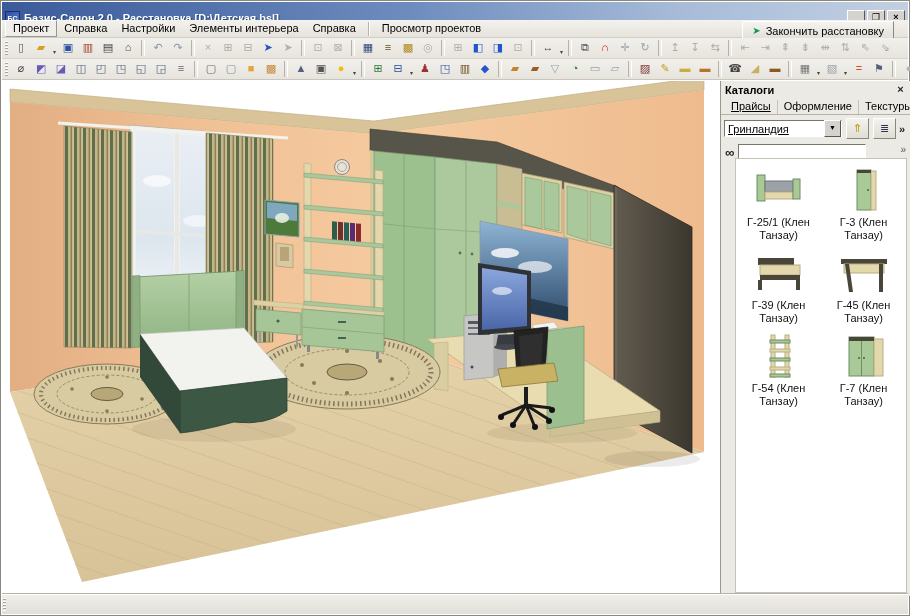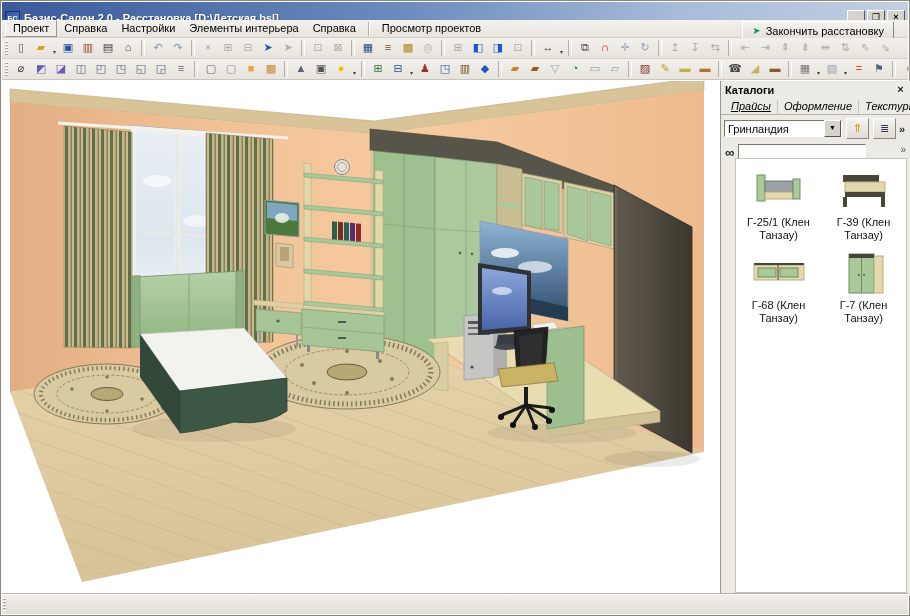--- a/index.html
+++ b/index.html
@@ -52,27 +52,27 @@
 
   
   .panel{position:absolute;left:719px;top:80px;width:190px;height:515px;background:#eceae4;
     border-left:1px solid #9a968c;box-sizing:border-box;}
   .panel-header{height:16px;display:flex;align-items:center;padding:1px 3px 0 4px;font-weight:bold;}
   .panel-header .ph-title{flex:1;}
   .panel-close{width:13px;height:13px;line-height:11px;text-align:center;font-weight:bold;
     color:#222;font-size:11px;}
   .tabs{display:flex;align-items:flex-end;height:16px;border-bottom:1px solid #b6b2aa;
     padding-left:4px;}
-  .tab{padding:0 6px 2px 6px;white-space:nowrap;border-right:1px solid #c6c2ba;font-style:italic;}
+  .tab{padding:0 6px 2px 6px;white-space:nowrap;border-right:1px solid #c6c2ba;}
   .tab:last-child{border-right:none;}
   .tab.active{text-decoration:underline;}
   .combo-row{display:flex;align-items:center;padding:3px 2px 2px 3px;}
   .combo{width:118px;height:17px;background:#fff;border:1px solid;display:flex;
     border-color:#7a7668 #fff #fff #7a7668;box-sizing:border-box;align-items:center;}
-  .combo-value{flex:1;padding-left:3px;white-space:nowrap;overflow:hidden;}
+  .combo-value{flex:1;padding-left:3px;white-space:nowrap;overflow:hidden;text-decoration:underline;}
   .combo-arrow{width:15px;height:15px;background:#d6d3ce;border:1px solid;
     border-color:#fff #5a5751 #5a5751 #fff;font-size:7px;line-height:14px;text-align:center;}
   .pbtn{width:21px;height:19px;margin-left:4px;background:linear-gradient(#f4f2ee,#e0ddd6);
     border:1px solid;border-color:#fff #8a877d #8a877d #fff;text-align:center;line-height:18px;
     font-size:11px;}
   .chev{color:#222;font-size:11px;margin-left:3px;font-weight:bold;}
   .chev2{position:absolute;right:4px;top:63px;font-size:10px;color:#555;}
   .search-row{display:flex;align-items:center;padding:3px 2px 3px 4px;position:relative;}
   .search-icon{font-size:13px;font-weight:bold;color:#1a1a1a;margin-right:4px;}
   .search-input{width:128px;height:16px;background:#fff;border:1px solid;
@@ -517,40 +517,64 @@
               <rect x="14" y="14" width="28" height="11" fill="#9aa2a8" stroke="#777"></rect>
               <rect x="14" y="25" width="28" height="7" fill="#e3d8ac" stroke="#b9ad84"></rect>
               <rect x="42" y="12" width="7" height="20" fill="#a9c997" stroke="#6f8c64"></rect>
             </svg>
           </div>
           <div class="cat-label">Г-25/1 (Клен Танзау)</div>
         </div>
         <div class="cat-item">
           <div class="cat-thumb">
             <svg width="56" height="46" viewBox="0 0 56 46">
+              <rect x="21" y="3" width="14" height="40" fill="#a9c997" stroke="#6f8c64"></rect>
+              <rect x="35" y="4" width="5" height="39" fill="#e3d8ac" stroke="#b9ad84"></rect>
+              <rect x="21" y="3" width="14" height="3" fill="#4a4539"></rect>
+              <circle cx="32" cy="23" r="1" fill="#44624f"></circle>
+            </svg>
+          </div>
+          <div class="cat-label">Г-3 (Клен Танзау)</div>
+        </div>
+        <div class="cat-item">
+          <div class="cat-thumb">
+            <svg width="56" height="46" viewBox="0 0 56 46">
               <rect x="7" y="8" width="36" height="7" fill="#4a4539"></rect>
               <rect x="9" y="15" width="40" height="10" fill="#e3d8ac" stroke="#b9ad84"></rect>
               <rect x="9" y="25" width="40" height="5" fill="#4a4539"></rect>
               <rect x="7" y="30" width="4" height="10" fill="#4a4539"></rect>
               <rect x="45" y="30" width="4" height="10" fill="#4a4539"></rect>
             </svg>
           </div>
           <div class="cat-label">Г-39 (Клен Танзау)</div>
         </div>
         <div class="cat-item">
           <div class="cat-thumb">
             <svg width="56" height="46" viewBox="0 0 56 46">
-              <rect x="3" y="15" width="50" height="15" fill="#e3d8ac" stroke="#b9ad84"></rect>
-              <rect x="7" y="18" width="18" height="9" fill="#a9c997" stroke="#6f8c64"></rect>
-              <rect x="29" y="18" width="18" height="9" fill="#a9c997" stroke="#6f8c64"></rect>
-              <line x1="27" y1="15" x2="27" y2="30" stroke="#4a4539"></line>
-              <rect x="3" y="13" width="50" height="2" fill="#4a4539"></rect>
+              <rect x="5" y="9" width="46" height="5" fill="#4a4539"></rect>
+              <rect x="8" y="14" width="40" height="9" fill="#e3d8ac" stroke="#b9ad84"></rect>
+              <polygon points="9,14 13,14 17,42 13,42" fill="#4a4539"></polygon>
+              <polygon points="43,14 47,14 47,42 43,42" fill="#4a4539"></polygon>
             </svg>
           </div>
-          <div class="cat-label">Г-68 (Клен Танзау)</div>
+          <div class="cat-label">Г-45 (Клен Танзау)</div>
+        </div>
+        <div class="cat-item">
+          <div class="cat-thumb">
+            <svg width="56" height="46" viewBox="0 0 56 46">
+              <rect x="20" y="2" width="4" height="42" fill="#e3d8ac" stroke="#b9ad84"></rect>
+              <rect x="34" y="2" width="4" height="42" fill="#e3d8ac" stroke="#b9ad84"></rect>
+              <rect x="19" y="7" width="20" height="3" fill="#a9c997" stroke="#6f8c64"></rect>
+              <rect x="19" y="16" width="20" height="3" fill="#e3d8ac" stroke="#b9ad84"></rect>
+              <rect x="19" y="25" width="20" height="3" fill="#a9c997" stroke="#6f8c64"></rect>
+              <rect x="19" y="34" width="20" height="3" fill="#e3d8ac" stroke="#b9ad84"></rect>
+              <rect x="19" y="41" width="20" height="3" fill="#a9c997" stroke="#6f8c64"></rect>
+            </svg>
+          </div>
+          <div class="cat-label">Г-54 (Клен Танзау)</div>
         </div>
         <div class="cat-item">
           <div class="cat-thumb">
             <svg width="56" height="46" viewBox="0 0 56 46">
               <rect x="13" y="4" width="25" height="39" fill="#a9c997" stroke="#6f8c64"></rect>
               <rect x="38" y="6" width="9" height="37" fill="#e3d8ac" stroke="#b9ad84"></rect>
               <rect x="13" y="4" width="25" height="4" fill="#4a4539"></rect>
               <line x1="25.5" y1="8" x2="25.5" y2="43" stroke="#6f8c64"></line>
               <circle cx="23" cy="25" r="1" fill="#44624f"></circle>
               <circle cx="28" cy="25" r="1" fill="#44624f"></circle>

